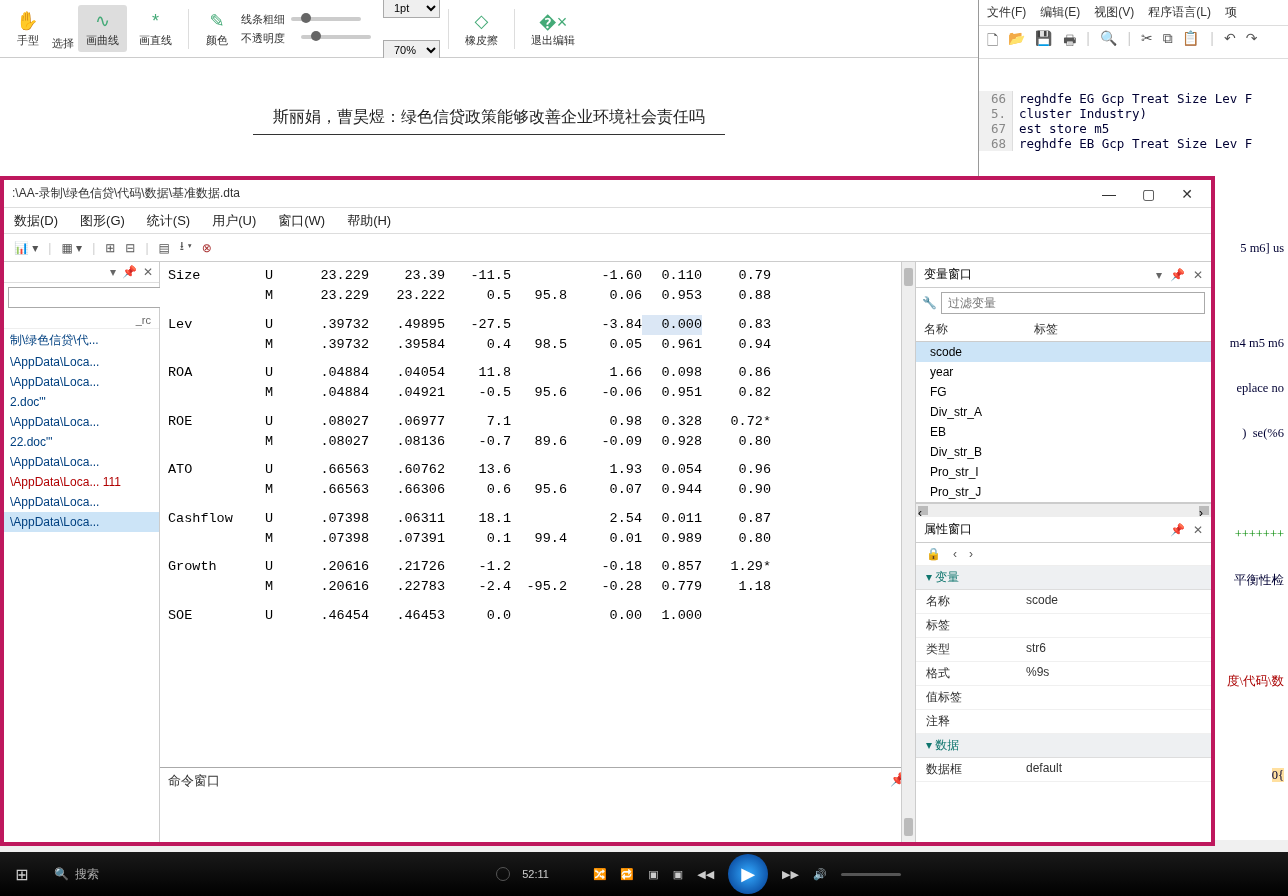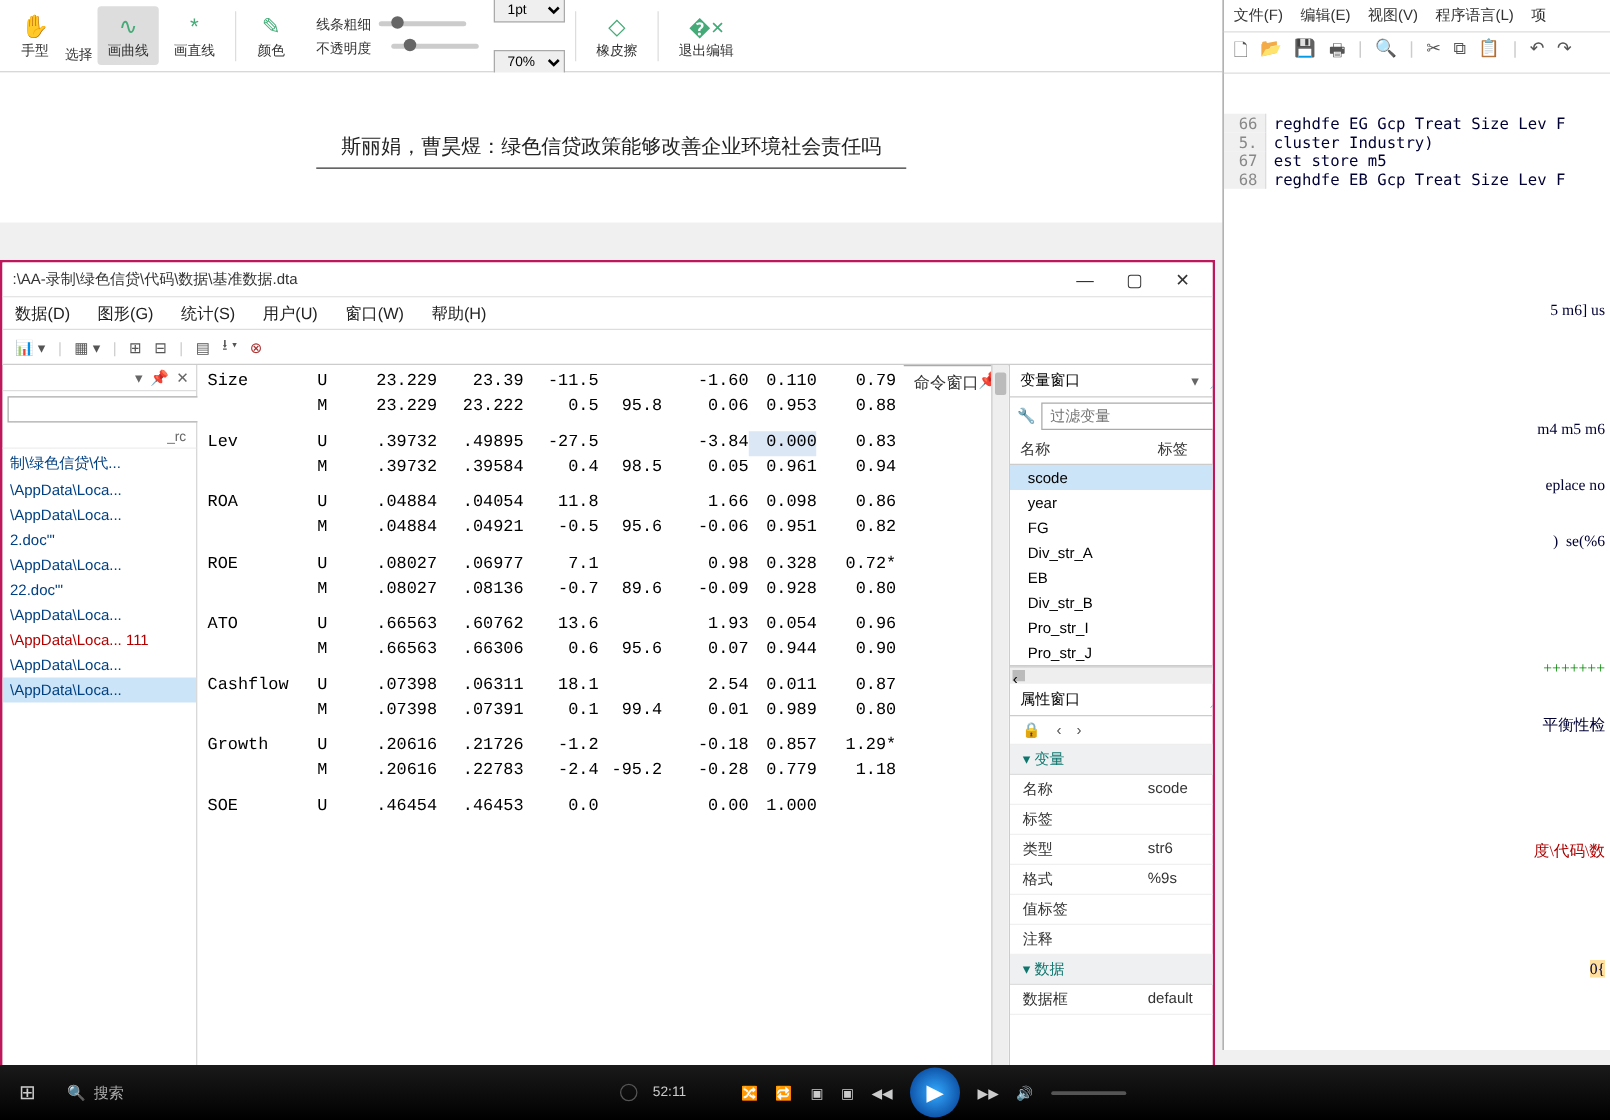--- a/index.html
+++ b/index.html
@@ -4,21 +4,21 @@
 <style>
 * { box-sizing: border-box; margin: 0; padding: 0; }
 body { font-family: "Microsoft YaHei", "SimSun", sans-serif; font-size: 12px; background: #f0f0f0; overflow: hidden; width: 1288px; height: 896px; position: relative; }
 
 
 .top-toolbar { position: absolute; top: 0; left: 0; right: 310px; height: 58px; background: #fff; border-bottom: 1px solid #ccc; display: flex; align-items: center; padding: 2px 8px; gap: 4px; }
 .tool-btn { display: flex; flex-direction: column; align-items: center; padding: 4px 8px; cursor: pointer; border-radius: 3px; font-size: 11px; color: #333; }
 .tool-btn.active { background: #ddd; }
 .tool-icon { width: 24px; height: 24px; display: flex; align-items: center; justify-content: center; font-size: 18px; color: #4a7; }
 .tool-sep { width: 1px; height: 40px; background: #ddd; margin: 0 4px; }
-.tool-lbl-group { display: flex; flex-direction: column; gap: 4px; font-size: 11px; color: #333; margin-left: 12px; }
+.tool-lbl-group { display: flex; flex-direction: column; gap: 4px; font-size: 11px; color: #333; }
 .ptcombo { border: 1px solid #aaa; padding: 2px 6px; font-size: 11px; min-width: 48px; }
 .slider-stub { width: 70px; height: 4px; background: #ccc; border-radius: 2px; position: relative; margin: 4px 0; }
 .slider-stub::after { content:''; position:absolute; top:-4px; left:10px; width:10px;height:10px;border-radius:50%;background:#666; }
 
 
 .right-editor { position: absolute; top: 0; right: 0; width: 310px; height: 840px; background: #fff; border-left: 1px solid #999; display:flex; flex-direction:column; }
 .right-menubar { display:flex; gap:14px; padding:4px 8px; font-size:12px; color:#333; border-bottom:1px solid #ddd; }
 .right-iconbar { display:flex; gap:10px; padding:4px 8px; border-bottom:1px solid #ddd; color:#555; font-size:14px; }
 .right-tabrow { display:flex; padding:2px 6px; border-bottom:1px solid #ccc; }
 .right-tab { background:#fff; border:1px solid #aaa; border-bottom:none; padding:2px 10px; font-size:12px; display:flex; align-items:center; gap:6px; }
@@ -28,38 +28,38 @@
 .code-txt { padding-left:6px; }
 .hlgreen { color:#080; }
 .hlwarn { background: #ffe0a0; }
 
 
 .doc-bg { position:absolute; top:58px; left:0; right:310px; height:120px; background:#fff; display:flex; align-items:center; justify-content:center; flex-direction:column; }
 .doc-title { font-size:16px; font-weight:500; color:#222; border-bottom:1px solid #333; padding:6px 20px; }
 .doc-journal { font-family:"KaiTi","STKaiti",serif; font-size:28px; font-weight:bold; color:#111; position:absolute; right:20px; top:30px; letter-spacing:2px; }
 
 
-.stata-win { position: absolute; top: 176px; left: 0; width: 972px; height: 670px; background: #f8f8f8; border: 2px solid #be185d; display:flex; flex-direction:column;margin-top:32px; }
+.stata-win { position: absolute; top: 176px; left: 0; width: 1215px; height: 670px; background: #f8f8f8; border: 4px solid #be185d; display:flex; flex-direction:column; }
 .stata-titlebar { height: 28px; background: #fff; border-bottom:1px solid #ddd; display:flex; align-items:center; padding:0 8px; font-size:12px; color:#333; }
 .win-ctrl { margin-left:auto; display:flex; gap:26px; font-size:14px; color:#333; padding-right:10px; }
 .stata-menubar { height:26px; display:flex; gap:22px; padding:4px 10px; font-size:13px; color:#222; background:#fff; border-bottom:1px solid #ddd; }
 .stata-iconbar { height:28px; display:flex; gap:10px; padding:4px 10px; background:#fff; border-bottom:1px solid #ccc; color:#555; align-items:center; }
 
 .stata-body { flex:1; display:flex; overflow:hidden; }
 .left-pane { width:156px; background:#fff; border-right:1px solid #ccc; display:flex; flex-direction:column; font-size:12px; }
 .lp-tools { display:flex; justify-content:flex-end; gap:6px; padding:3px 6px; border-bottom:1px solid #ddd; color:#666; }
 .lp-search { margin:4px; display:flex; }
 .lp-search input { flex:1; border:1px solid #aaa; padding:2px 4px; font-size:12px; }
 .lp-rc { text-align:right; padding:2px 8px; color:#666; border-bottom:1px solid #eee; font-size:11px; }
 .lp-list { flex:1; overflow:hidden; }
 .lp-item { padding:3px 6px; color:#004080; white-space:nowrap; overflow:hidden; text-overflow:ellipsis; font-size:12px; }
 .lp-item.red { color:#b00000; }
 .lp-item.sel { background:#cce4f7; }
 
-.center-pane { flex:1; display:flex; flex-direction:row; background:#fff; position:relative; }
+.center-pane { flex:1; display:flex; flex-direction:column; background:#fff; position:relative; }
 .results { flex:1; font-family: Consolas, "Courier New", monospace; font-size:13.5px; color:#000; white-space:pre; overflow:hidden; padding:4px 0 0 4px; line-height:1.5; }
 .res-row { display:flex; }
 .res-c { text-align:right; }
 .c-var { width:90px; text-align:left; padding-left:4px; }
 .c-um { width:30px; text-align:center; }
 .c-n1 { width:76px; } .c-n2 { width:76px; } .c-n3 { width:66px; } .c-blank { width:56px; }
 .c-n4 { width:66px; } .c-n5 { width:60px; } .c-n6 { width:66px; padding-right:6px; }
 .vbar { display:inline-block; border-left:1px solid #888; height:100%; margin:0 4px; }
 .cmdpane { border-top:1px solid #aaa; padding:4px 8px; color:#333; font-size:13px; background:#fff; }
 .scroll-v { position:absolute; right:0; top:0; bottom:0; width:14px; background:#eee; border-left:1px solid #ccc; }

